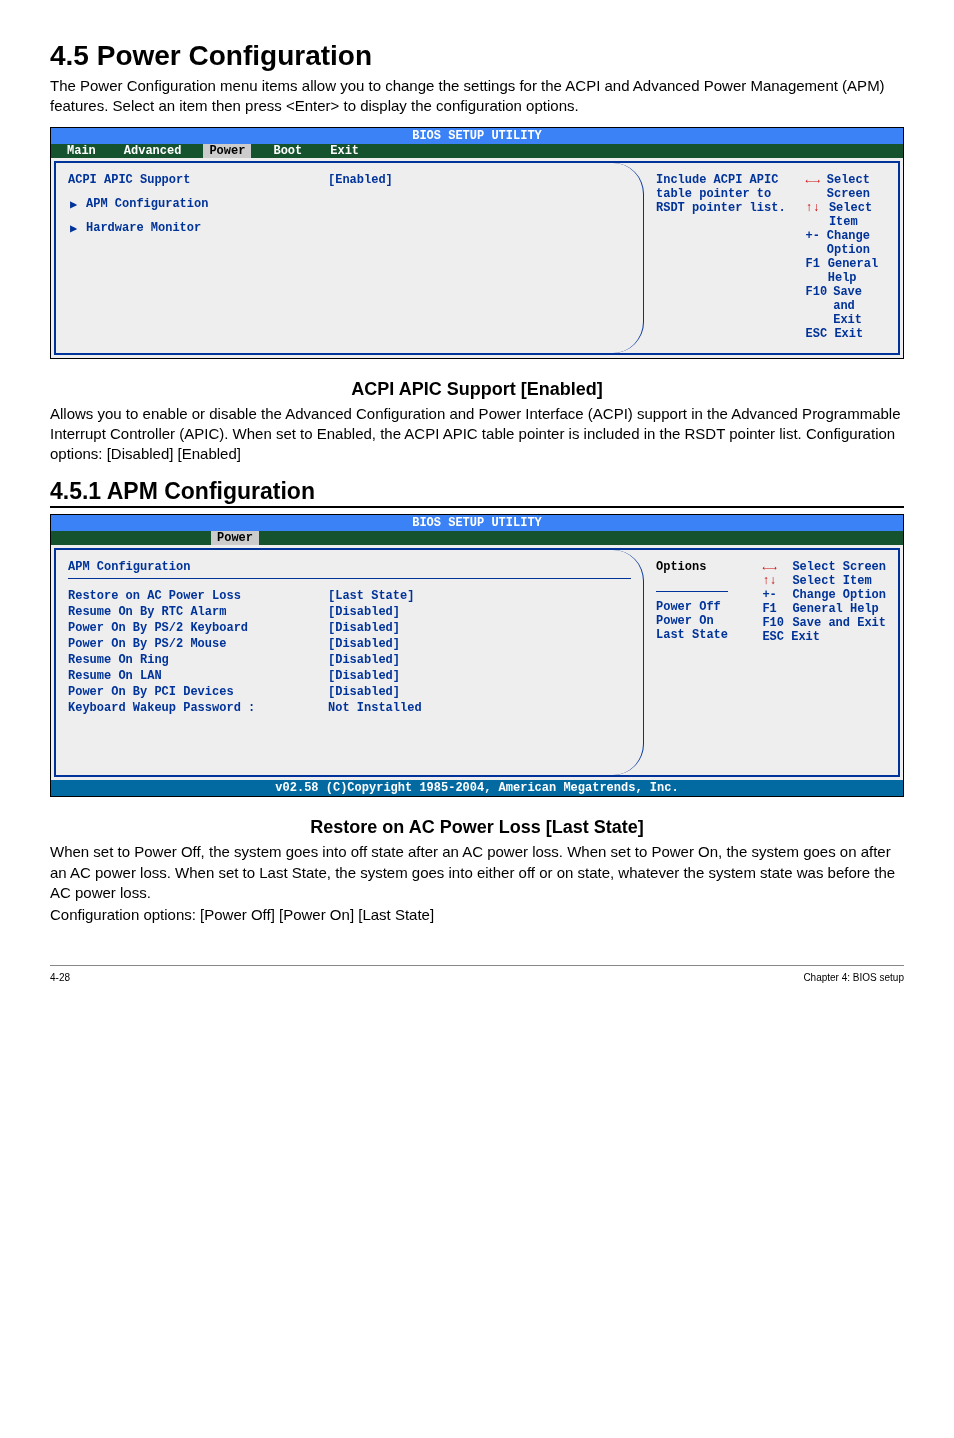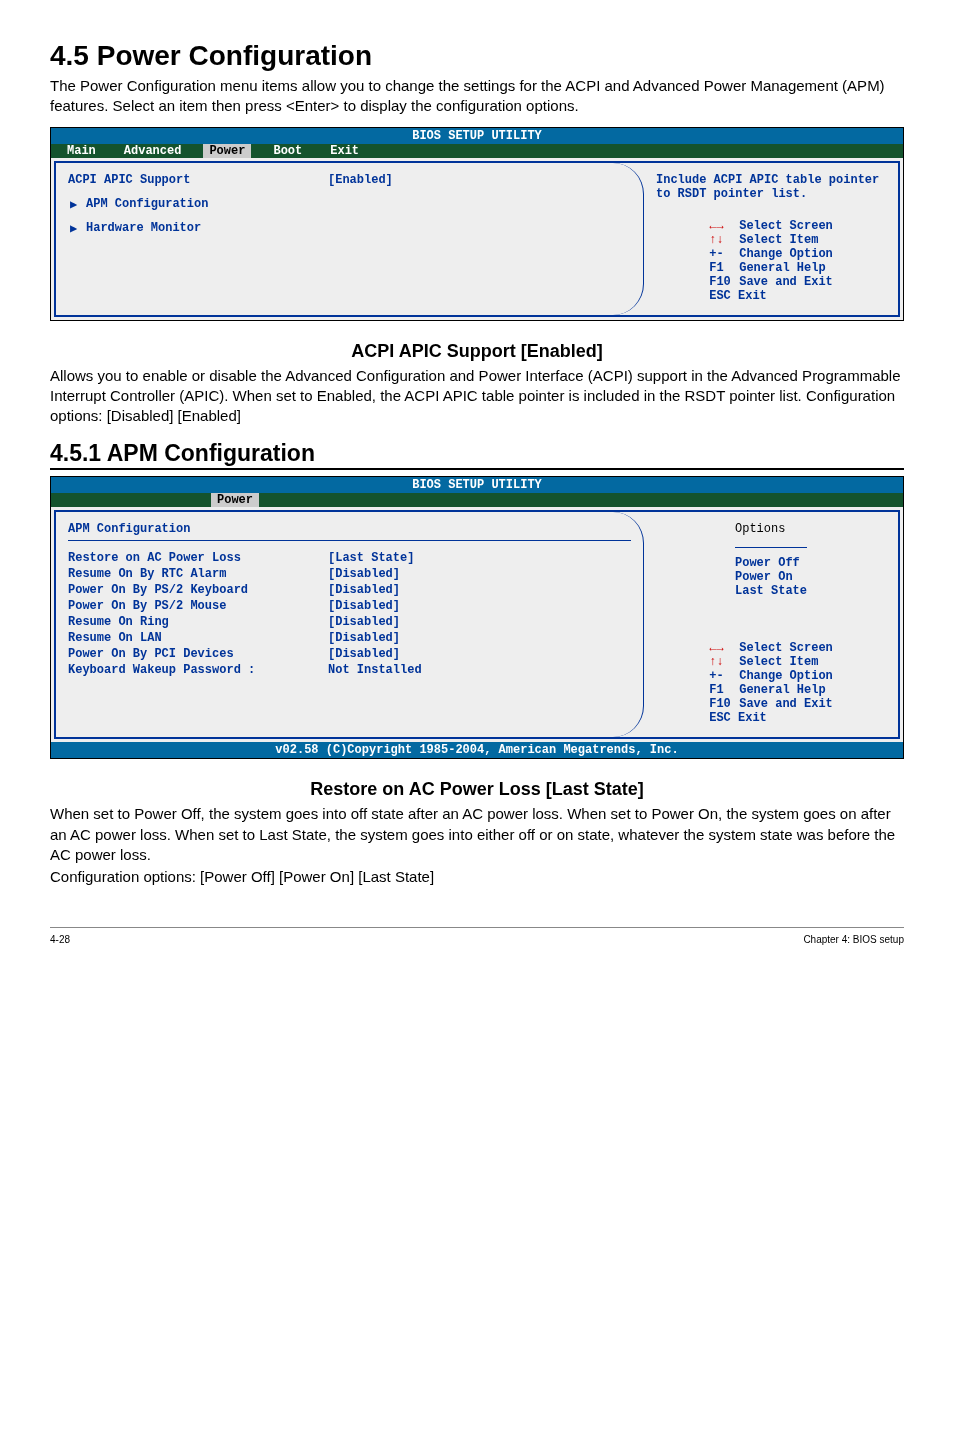--- a/index.html
+++ b/index.html
@@ -37,21 +37,21 @@
     line-height: 1.35;
   }
   .bios-box {
     border: 1px solid #000;
     background: #eee;
     margin: 6px 0 10px 0;
     font-family: "Courier New", monospace;
     font-size: 12px;
   }
   .bios-header {
-    background: #0369a1;
+    background: #3b82f6;
     color: #fff;
     text-align: center;
     font-weight: bold;
     padding: 1px 8px;
   }
   .bios-tabs {
     background: #14532d;
     color: #fff;
     display: flex;
     padding: 0 10px;
@@ -76,23 +76,22 @@
     font-weight: bold;
     border-right: 1px solid #003399;
     border-radius: 31px;
   }
   .bios-right {
     width: 230px;
     padding: 10px 12px 12px 12px;
     color: #003399;
     font-weight: bold;
     display: flex;
-    flex-direction: column;
+    flex-direction: row;
     justify-content: space-between;
-    align-items: center;
   }
   .bios-row {
     display: flex;
     margin-bottom: 2px;
   }
   .bios-label { width: 260px; }
   .bios-value {}
   .bios-sub {
     margin-left: 18px;
     position: relative;
@@ -131,23 +130,23 @@
     display: flex;
     justify-content: space-between;
     border-top: 1px solid #888;
     margin-top: 40px;
     padding-top: 6px;
     font-size: 10px;
   }
   .options-hdr {
     color: #000;
     border-bottom: 1px solid #003399;
-    padding-bottom: 11px;
+    padding-bottom: 17px;
     margin-bottom: 8px;
-    font-weight: normal;
+    font-weight: bold;
   }
   .spacer {
     height: 60px;
   }
 </style>
 </head>
 <body>
 
 <div class="page">
 

